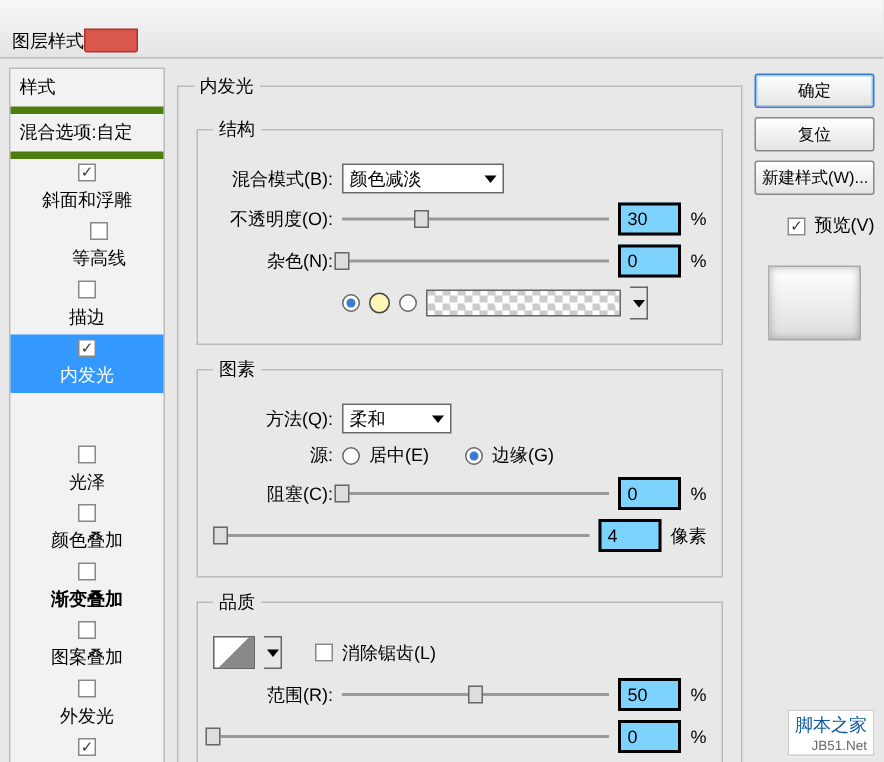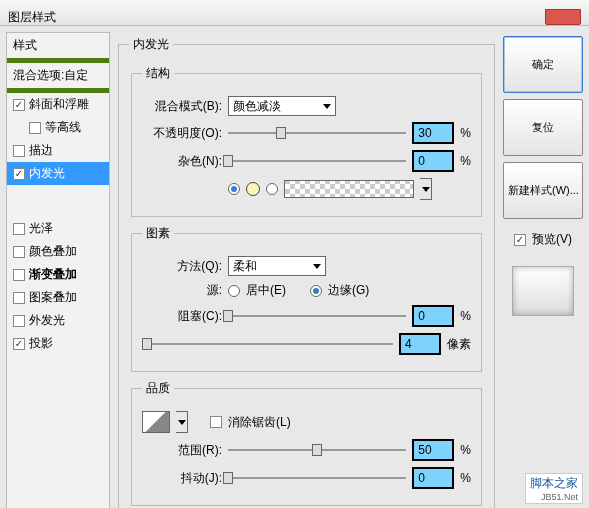--- a/index.html
+++ b/index.html
@@ -1,43 +1,43 @@
 <!DOCTYPE html>
 <html><head>
 <meta charset="utf-8">
 <style>
 * { box-sizing: border-box; margin: 0; padding: 0; font-family: "Microsoft YaHei", SimSun, Tahoma, sans-serif; font-size: 12px; }
 body { background: #e8e8e8; width: 589px; height: 508px; overflow: hidden; }
-.title-bar { background: linear-gradient(#f8f8f8,#e4e4e4); border-bottom: 1px solid #bbb; height: 26px; padding: 9px 8px; display:flex; justify-content:space-between; }
+.title-bar { background: linear-gradient(#f8f8f8,#e4e4e4); border-bottom: 1px solid #bbb; height: 26px; padding: 19px 8px; display:flex; }
 .close-x { width:36px; height:16px; background:#d9574c; border:1px solid #a33; border-radius:0 0 2px 2px; position:relative; }
 .main { display: flex; padding: 6px; gap:6px; }
 .sidebar { width: 104px; border: 1px solid #bbb; background: #f2f2f2; }
 .side-head { padding: 4px 6px; border-bottom:5px solid #4d7c0f; }
-.side-item { display:flex; align-items:center; gap:4px; padding:3px 6px; cursor:default; }
+.side-item { display:flex; align-items:center; gap:4px; padding:3px 6px; cursor:default;flex-direction:column; }
 .side-item.sel { background:#3399ff; color:#fff; }
 .cb { width:12px; height:12px; border:1px solid #888; background:#fff; display:inline-flex; align-items:center; justify-content:center; font-size:10px; color:#333; }
 .cb.ck::after { content:"✓"; }
 .center { flex:1; }
 fieldset { border:1px solid #bbb; margin:4px 2px 8px; padding:8px 10px 10px; }
 legend { padding:0 4px; }
 .row { display:flex; align-items:center; gap:6px; margin:6px 0; }
 .lbl { width:80px; text-align:right; }
 .select { border:1px solid #666; background:#fff; height:20px; padding:0 4px; display:flex; align-items:center; justify-content:space-between; }
 .caret { border-left:4px solid transparent; border-right:4px solid transparent; border-top:5px solid #000; }
 .slider { flex:1; height:16px; position:relative; }
 .track { position:absolute; left:0; right:0; top:7px; height:2px; background:#999; }
 .thumb { position:absolute; top:2px; width:10px; height:12px; background:#ddd; border:1px solid #666; transform:translateX(-50%); }
 .num { width:42px; border:2px solid #000000; background:#7dd3fc; padding:2px 4px; text-align:left; }
 .radio { width:12px; height:12px; border:1px solid #666; border-radius:50%; background:#fff; display:inline-flex; align-items:center; justify-content:center; }
 .radio.ck::after { content:""; width:6px; height:6px; background:#3b7cd1; border-radius:50%; }
 .swatch { width:130px; height:18px; border:1px solid #666; background:repeating-conic-gradient(#ccc 0 25%, #fff 0 50%) 0/10px 10px; }
 .color-dot { width:14px; height:14px; border:1px solid #444; border-radius:50%; background:#fbf7b6; }
 .btn { border:1px solid #888; background:linear-gradient(#fff,#e4e4e4); padding:3px 14px; border-radius:2px; cursor:pointer; }
 .right { width:80px; display:flex; flex-direction:column; gap:6px; align-items:stretch; padding-top:4px; }
-.right .btn { width:100%; padding:20px 4px; text-align:center; white-space:nowrap; font-size:11px; }
+.right .btn { width:100%; padding:3px 4px; text-align:center; white-space:nowrap; font-size:11px; }
 .btn.primary { border:1px solid #3b7cd1; box-shadow:0 0 0 1px #9cc7f0 inset; }
 .preview-box { width:62px; height:50px; margin:6px auto 0; border:1px solid #aaa; background:linear-gradient(#fff,#ddd); box-shadow:inset 0 0 6px rgba(0,0,0,.3); }
 .contour { width:28px; height:22px; border:1px solid #666; background:linear-gradient(135deg,#fff 0,#fff 49%,#888 50%,#888 100%); }
 .drop { width:12px; height:22px; border:1px solid #666; border-left:0; display:flex; align-items:center; justify-content:center; }
 .watermark { position:fixed; right:6px; bottom:4px; font-size:11px; color:#1159a5; background:#fff; padding:1px 4px; border:1px solid #ccc; }
 .watermark small { display:block; font-size:9px; color:#666; text-align:right; }
 </style>
 </head>
 <body>
 
@@ -134,21 +134,21 @@
           <div class="drop">
               <span class="caret"></span>
             </div>
         </div>
       </fieldset>
 
       <fieldset>
         <legend>图素</legend>
         <div class="row">
           <span class="lbl">方法(Q):</span>
-          <div class="select" style="width:98px">
+          <div class="select" style="width:73px">
             <span>柔和</span>
             <span class="caret"></span>
           </div>
         </div>
         <div class="row">
           <span class="lbl">源:</span>
           <span class="radio"></span>
           <span>居中(E)</span>
           <span style="width:12px"></span>
           <span class="radio ck"></span>
@@ -187,42 +187,41 @@
         <div class="row">
           <span class="lbl">范围(R):</span>
           <div class="slider">
               <div class="track"></div>
               <div class="thumb" style="left:50%"></div>
             </div>
           <span class="num">50</span>
           <span>%</span>
         </div>
         <div class="row">
-          <span class="lbl">抖动(J):</span>
           <div class="slider">
               <div class="track"></div>
               <div class="thumb" style="left:0%"></div>
             </div>
           <span class="num">0</span>
           <span>%</span>
         </div>
       </fieldset>
 
       <div class="row" style="justify-content:center; gap:20px;">
         <span class="btn">设置为默认值</span>
         <span class="btn">复位为默认值</span>
       </div>
     </fieldset>
   </div>
 
   <div class="right">
     <span class="btn primary">确定</span>
     <span class="btn">复位</span>
     <span class="btn">新建样式(W)...</span>
-    <div class="row" style="justify-content:center">
+    <div class="row" style="justify-content:flex-end">
       <span class="cb ck"></span>
       <span>预览(V)</span>
     </div>
     <div class="preview-box"></div>
   </div>
 </div>
 
 <div class="watermark">
   <span>脚本之家</span>
   <small>JB51.Net</small>

